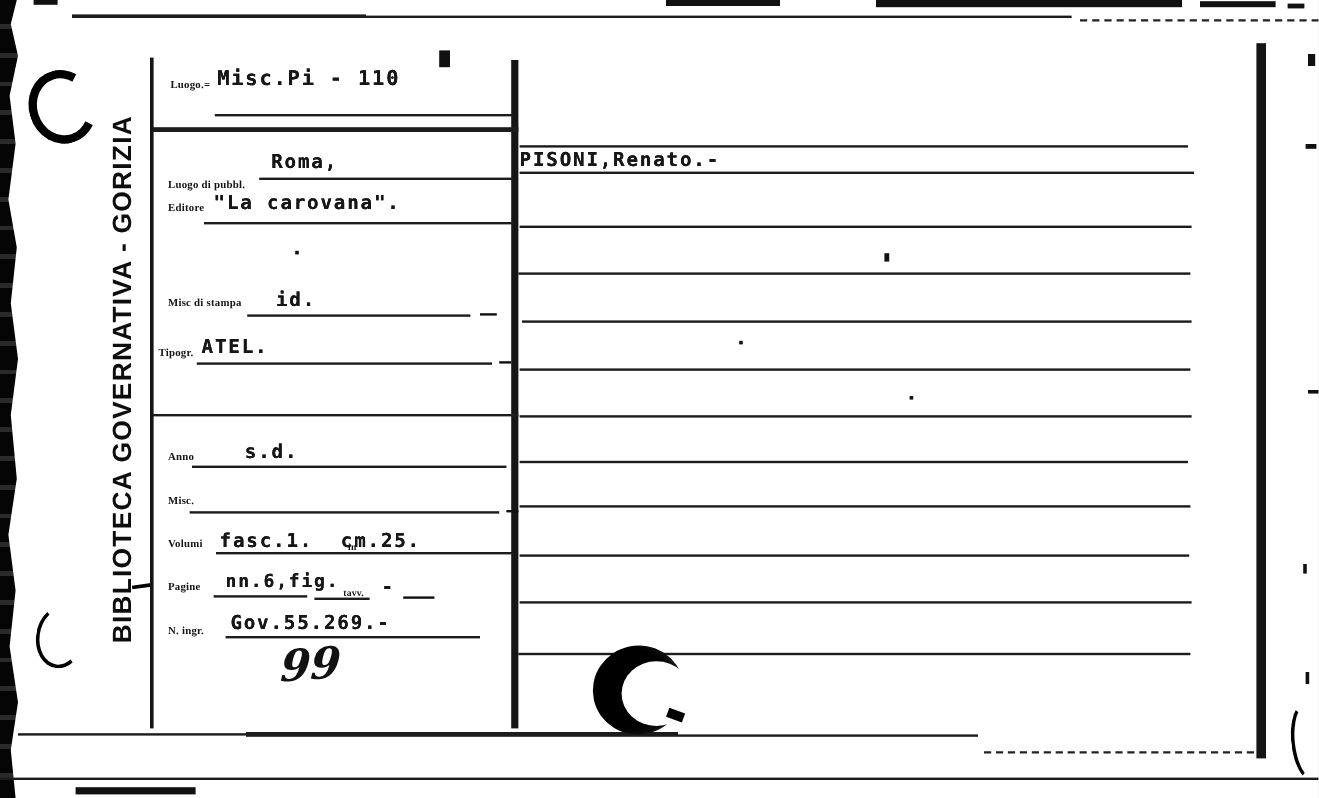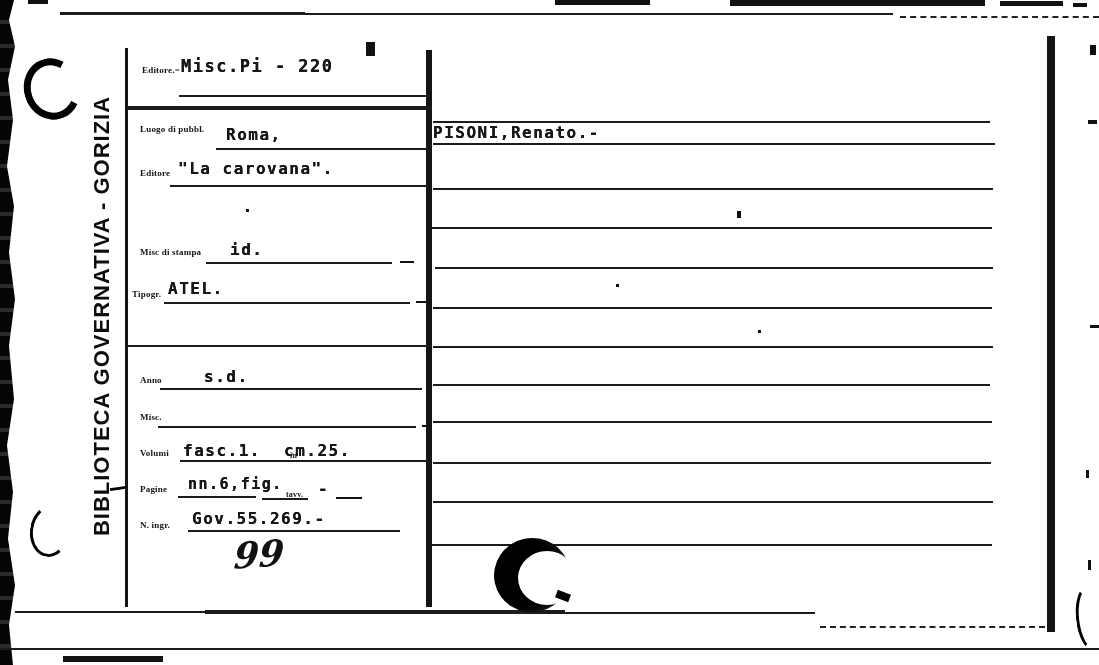--- a/index.html
+++ b/index.html
@@ -72,26 +72,26 @@
   <div class="paren-right"></div>
 
   <div class="c-mark"></div>
   <div class="paren-left"></div>
   <div class="paren-tick"></div>
 
   <div class="lib-title">BIBLIOTECA GOVERNATIVA - GORIZIA</div>
   <div class="vline" style="left:125px;top:48px;width:3px;height:559px;"></div>
   <div class="vline" style="left:426px;top:50px;width:6px;height:557px;"></div>
 
-  <div class="lbl" style="left:142px;top:66px;">Editore.=</div>
-  <div class="typed big" style="left:181px;top:58px;">Misc.Pi - 220</div>
+  <div class="lbl" style="left:142px;top:66px;">Luogo.=</div>
+  <div class="typed big" style="left:181px;top:58px;">Misc.Pi - 110</div>
   <div class="hline" style="left:179px;top:95px;width:249px;"></div>
   <div class="hline" style="left:127px;top:106px;width:305px;height:4px;"></div>
 
-  <div class="lbl" style="left:140px;top:125px;text-align:right;">Luogo di pubbl.</div>
+  <div class="lbl" style="left:140px;top:150px;text-align:right;">Luogo di pubbl.</div>
   <div class="typed" style="left:226px;top:127px;">Roma,</div>
   <div class="hline" style="left:216px;top:148px;width:212px;"></div>
 
   <div class="lbl" style="left:140px;top:169px;">Editore</div>
   <div class="typed" style="left:178px;top:161px;">"La carovana".</div>
   <div class="hline" style="left:170px;top:185px;width:258px;"></div>
   <div class="speck" style="left:246px;top:209px;width:3px;height:3px;"></div>
 
   <div class="lbl" style="left:140px;top:248px;">Misc di stampa</div>
   <div class="typed" style="left:230px;top:242px;">id.</div>

